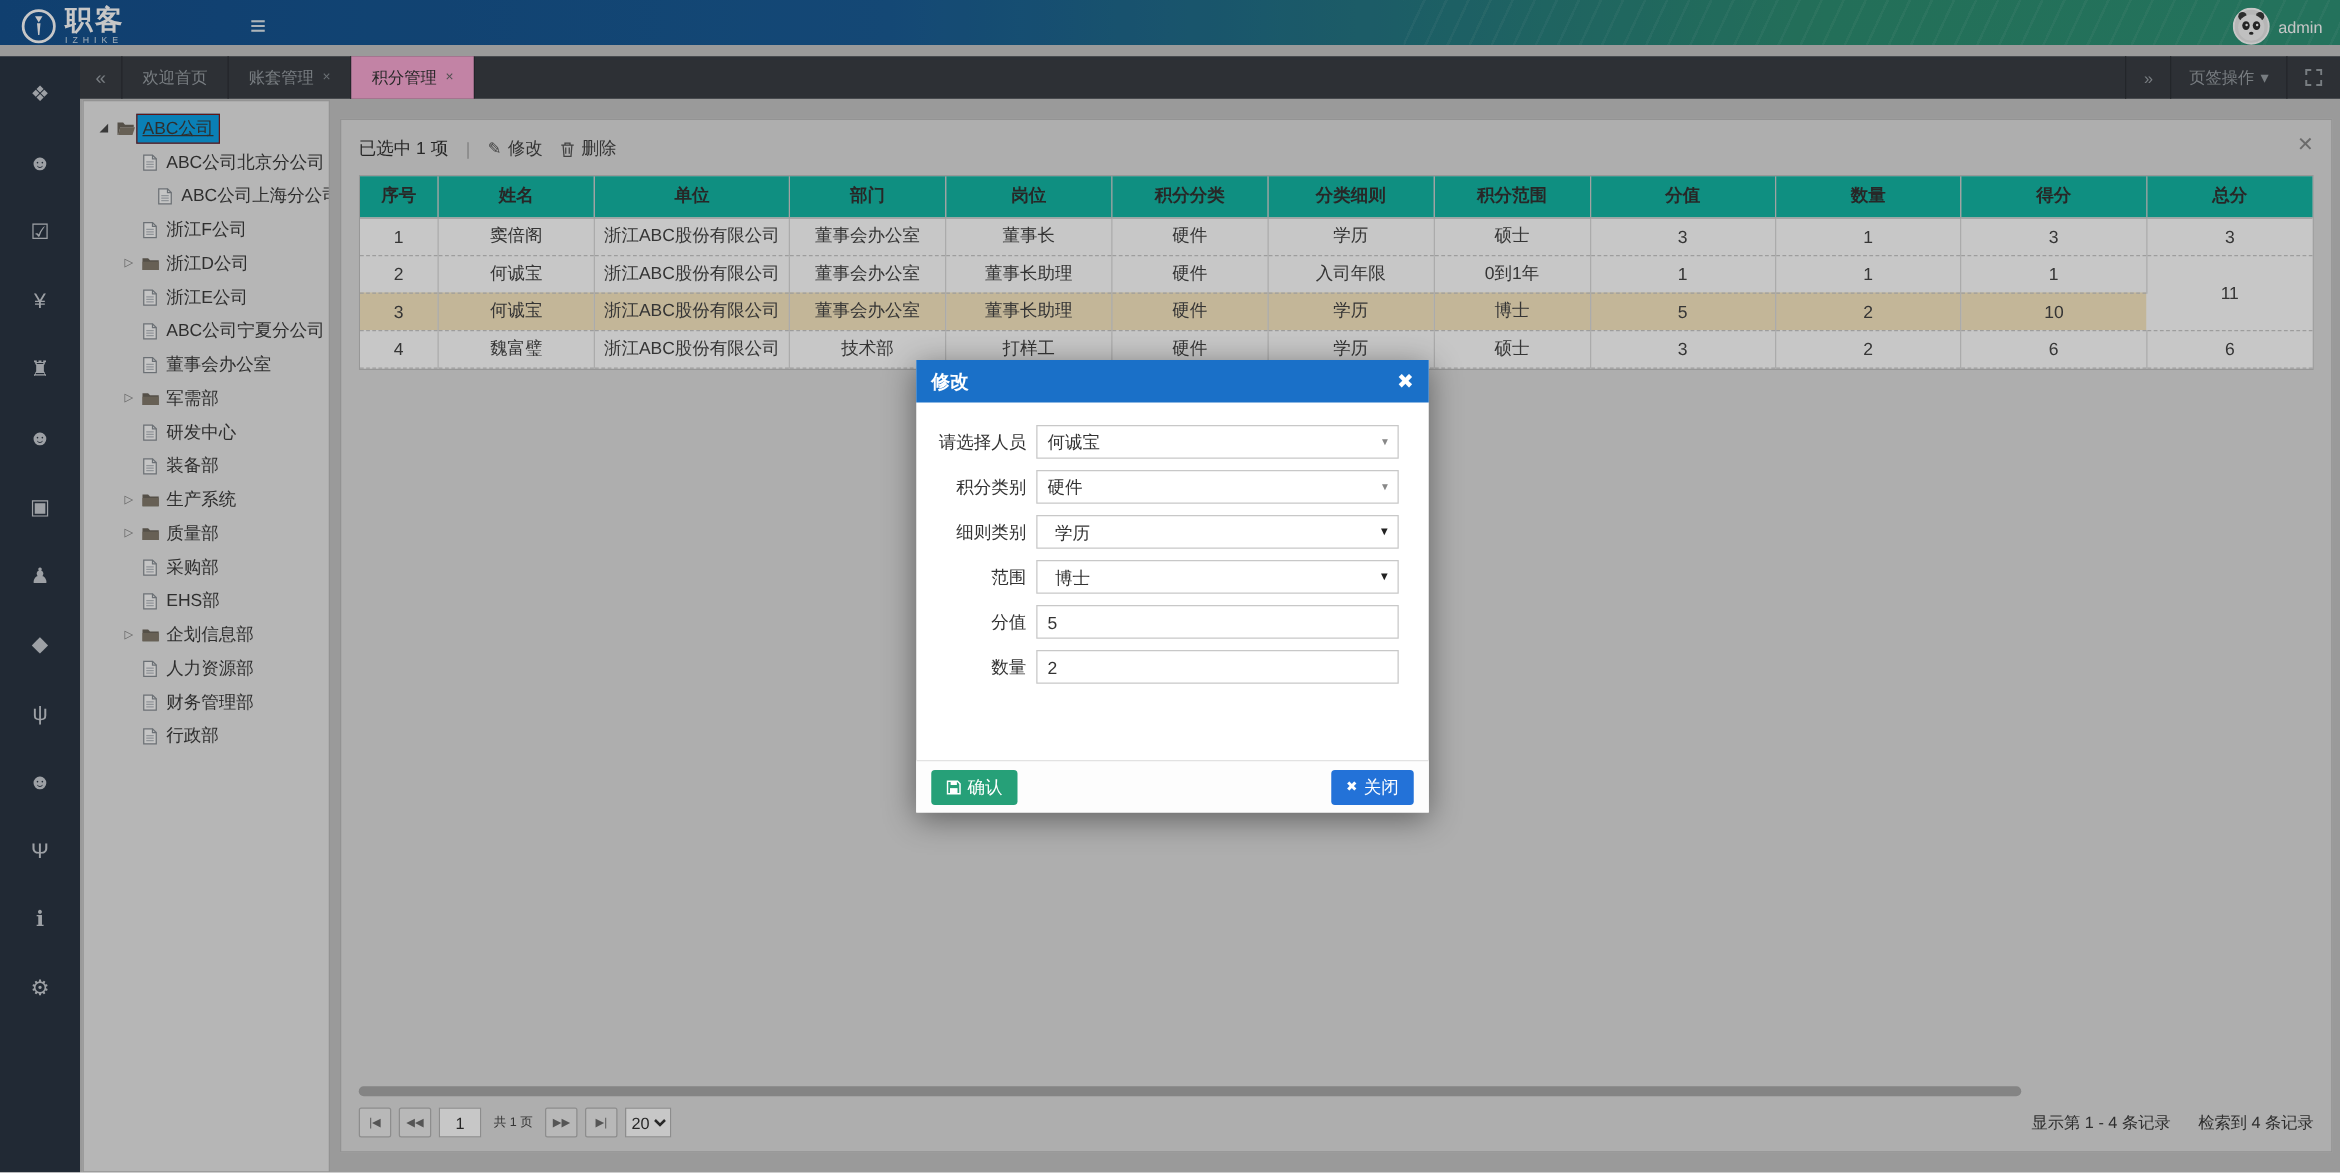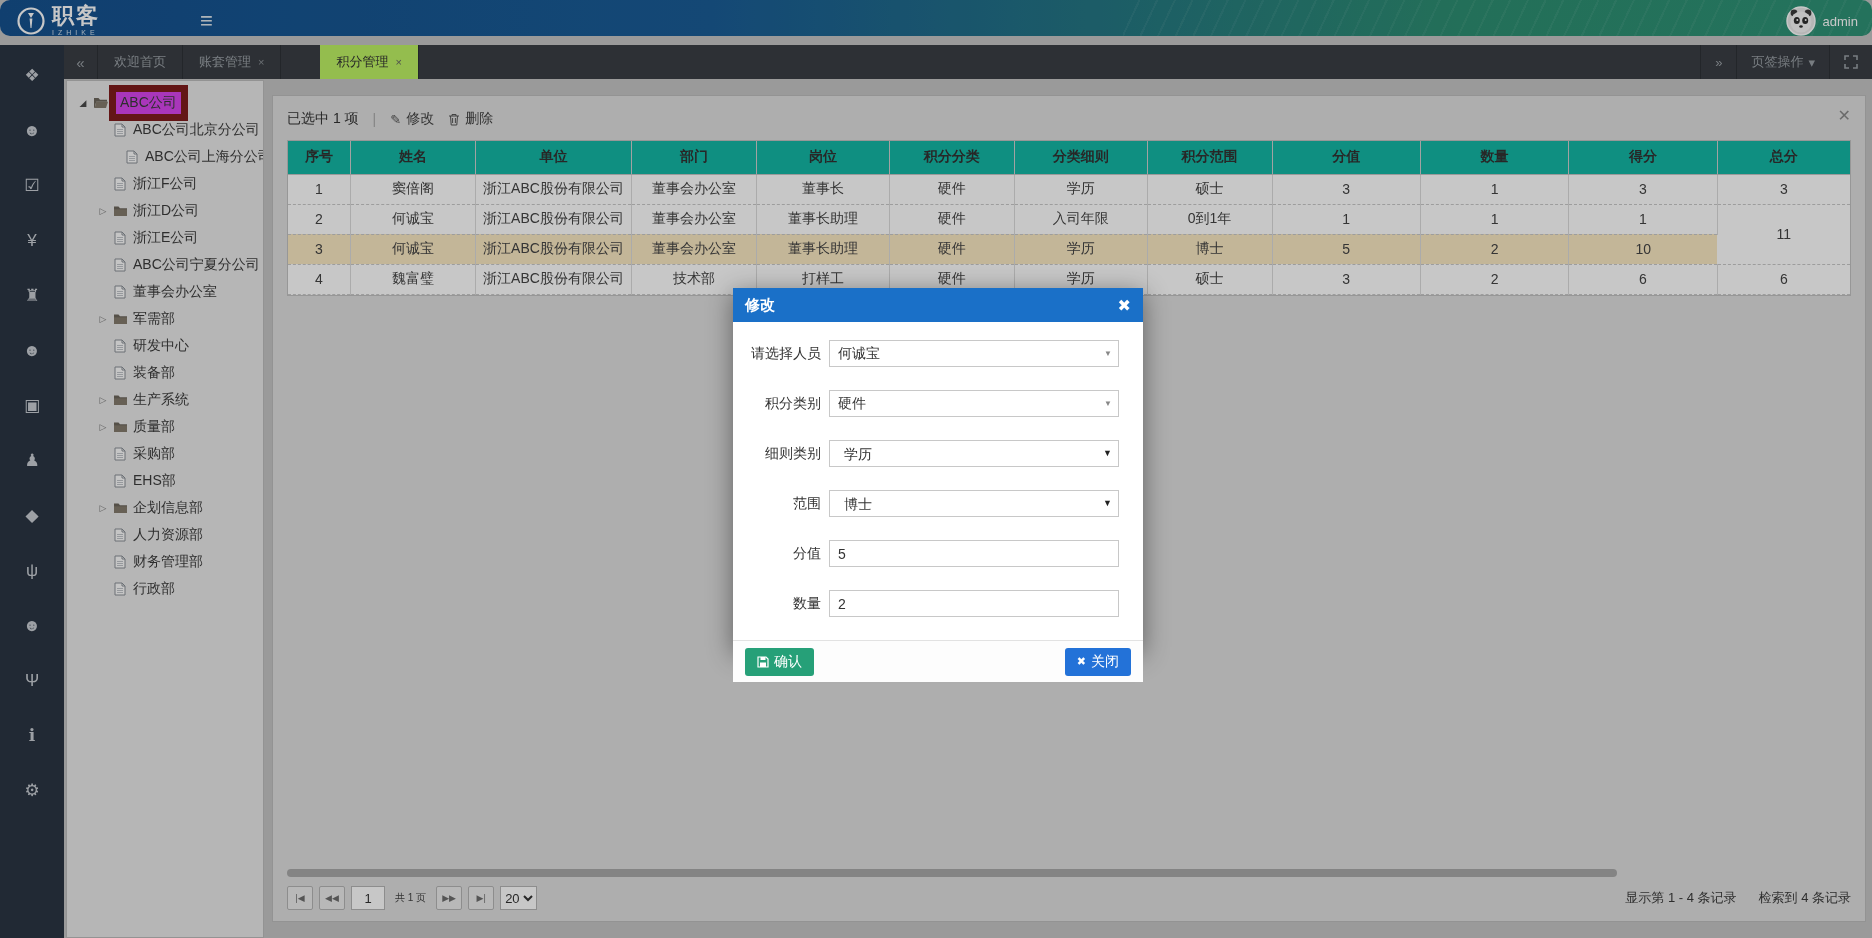--- a/index.html
+++ b/index.html
@@ -2,55 +2,55 @@
 <html><head>
 <meta charset="utf-8">
 <style>
   * { margin:0; padding:0; box-sizing:border-box; }
   html,body { width:100%; height:100%; }
   body { font-family:"Liberation Sans","DejaVu Sans",sans-serif; font-size:14px; color:#333; }
   #screen { position:relative; width:1872px; height:938px; background:#c6c6c6; overflow:hidden; }
 
   
   #topbar { position:absolute; left:0; top:0; width:1872px; height:36px;
-    background:linear-gradient(90deg,#15518f 0%,#1a5d97 38%,#2e8f72 78%,#2f9377 100%);border-radius:10px; }
+    background:linear-gradient(90deg,#15518f 0%,#1a5d97 38%,#2e8f72 78%,#2f9377 100%); }
   #topbar::after { content:""; position:absolute; right:0; top:0; width:40%; height:100%;
     background:repeating-linear-gradient(115deg, transparent 0 14px, rgba(255,255,255,0.05) 14px 16px); pointer-events:none; }
   .logo-wrap { position:absolute; left:16px; top:5px; display:flex; align-items:center; gap:6px; }
   .logo-text-col { display:flex; flex-direction:column; line-height:1; }
   .logo-title { color:#fff; font-size:22px; font-weight:bold; letter-spacing:2px; }
   .logo-sub { color:#cfe0ee; font-size:7px; letter-spacing:4px; margin-top:2px; }
   .hamburger { position:absolute; left:200px; top:8px; color:#dfe7ee; font-size:22px; font-weight:bold; cursor:pointer; }
   .user-wrap { position:absolute; right:14px; top:6px; display:flex; align-items:center; gap:7px; }
   .username { color:#fff; font-size:13px; }
 
   
   #tabbar { position:absolute; left:64px; top:45px; width:1808px; height:34px; background:#3a3e44; display:flex; align-items:stretch; }
   .tab-scroll-btn { width:34px; display:flex; align-items:center; justify-content:center; color:#9aa0a6; font-size:15px; border-right:1px solid #2e3136; cursor:pointer; }
   .tabs { display:flex; align-items:stretch; }
   .tab { display:flex; align-items:center; padding:0 16px; color:#9aa0a6; font-size:13px; border-right:1px solid #2e3136; cursor:pointer; white-space:nowrap; }
   .tab .tab-close { margin-left:7px; font-size:11px; color:#8a9096; }
-  .tab.active { background:#bef264; color:#333;margin-left:39px; }
+  .tab.active { background:#f9a8d4; color:#333; }
   .tab.active .tab-close { color:#666; }
   #tabbar-right { margin-left:auto; display:flex; align-items:stretch; }
   .tabbar-tool { display:flex; align-items:center; padding:0 14px; color:#9aa0a6; font-size:13px; border-left:1px solid #2e3136; cursor:pointer; gap:5px; }
 
   
   #sidebar { position:absolute; left:0; top:45px; width:64px; height:893px; background:#2b3543; }
   .side-icon { width:64px; height:33px; display:flex; align-items:center; justify-content:center; color:#c9ced4; font-size:17px; cursor:pointer; margin-top:22px; }
   .side-icon:first-child { margin-top:14px; }
 
   
   #treepanel { position:absolute; left:66px; top:80px; width:198px; height:858px; background:#e9e9e9; border:1px solid #bdbdbd; overflow:hidden; padding-top:8px; }
   .tree-node { display:flex; align-items:center; height:27px; cursor:pointer; white-space:nowrap; }
   .tree-caret { width:16px; text-align:center; font-size:9px; color:#7d7d7d; flex:none; }
   .tree-caret.expanded { color:#4a4a4a; }
   .tree-ico { width:18px; flex:none; display:flex; align-items:center; justify-content:center; }
   .tree-label { font-size:14px; color:#3c3c3c; padding:2px 4px; }
-  .tree-node.selected .tree-label { background:#d946ef; border:7px solid #7f1d1d; }
+  .tree-node.selected .tree-label { background:#0ea5e9; border:1px solid #7f1d1d;text-decoration:underline; }
 
   
   #content { position:absolute; left:272px; top:95px; width:1594px; height:827px; background:#dfdfdf; border:1px solid #bdbdbd; }
   #panel-close { position:absolute; right:14px; top:10px; color:#8a8a8a; font-size:16px; cursor:pointer; }
   #toolbar { display:flex; align-items:center; gap:14px; padding:14px 0 12px 14px; font-size:14px; color:#333; }
   .toolbar-sep { color:#aaa; }
   .toolbar-btn { display:flex; align-items:center; gap:5px; cursor:pointer; color:#444; }
   .toolbar-btn .ticon { font-size:13px; color:#555; }
 
   
@@ -71,21 +71,21 @@
   #pager-info { margin-left:auto; display:flex; gap:22px; font-size:13px; color:#3c3c3c; }
 
   
   #backdrop { position:absolute; left:0; top:0; width:1872px; height:938px; background:rgba(0,0,0,0.22); z-index:50; }
   #modal { position:absolute; left:733px; top:288px; width:410px; height:362px; background:#fff; z-index:60;
     box-shadow:0 5px 24px rgba(0,0,0,0.45); display:flex; flex-direction:column; }
   #modal-header { height:34px; background:#1a70c8; color:#fff; display:flex; align-items:center; padding:0 12px; flex:none; }
   #modal-title { font-size:15px; font-weight:bold; }
   #modal-x { margin-left:auto; font-size:16px; font-weight:bold; cursor:pointer; color:#fff; }
   #modal-body { flex:1; padding-top:18px; }
-  .form-row { display:flex; align-items:center; margin-bottom:23px; height:27px; }
+  .form-row { display:flex; align-items:center; margin-bottom:9px; height:27px; }
   .form-label { width:88px; text-align:right; font-size:14px; color:#333; flex:none; }
   .form-field { margin-left:8px; width:290px; position:relative; }
   .combo-input { width:100%; height:27px; border:1px solid #c8c8c8; padding:0 20px 0 8px; font-size:14px; color:#333; background:#fff; }
   .combo-arrow { position:absolute; right:7px; top:9px; font-size:8px; color:#888; pointer-events:none; }
   .sel { width:100%; height:27px; border:1px solid #c8c8c8; background:#fff; font-size:14px; color:#333; padding:0 20px 0 14px;
     -webkit-appearance:none; appearance:none; }
   .sel-arrow { position:absolute; right:7px; top:8px; font-size:9px; color:#222; pointer-events:none; }
   .txt-input { width:100%; height:27px; border:1px solid #c8c8c8; padding:0 8px; font-size:14px; color:#333; background:#fff; }
   #modal-footer { flex:none; height:42px; border-top:1px solid #e2e2e2; background:#fdfdfd; display:flex; align-items:center; justify-content:space-between; gap:8px; padding:0 12px; }
   .m-btn { height:28px; border:none; border-radius:3px; color:#fff; font-size:14px; padding:0 12px; display:flex; align-items:center; gap:5px; cursor:pointer; font-family:inherit; }

